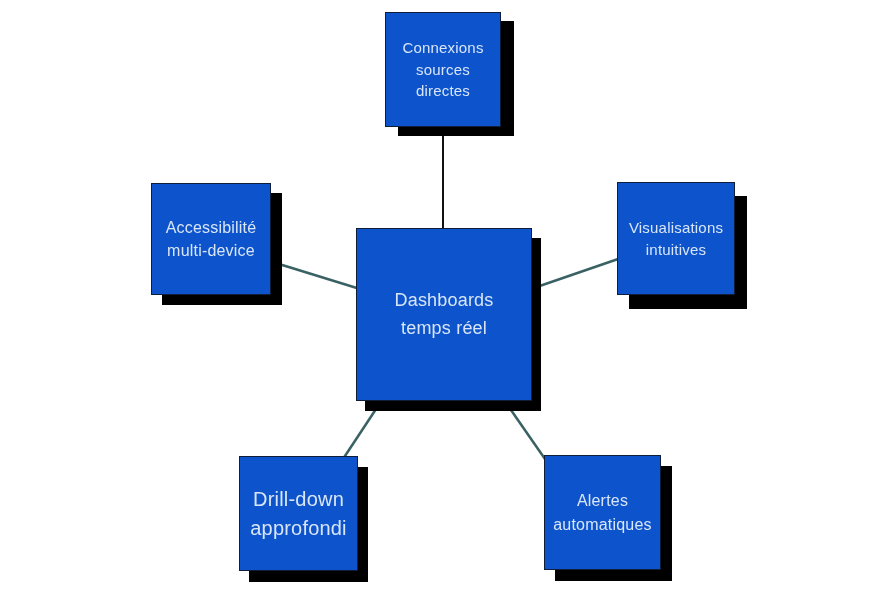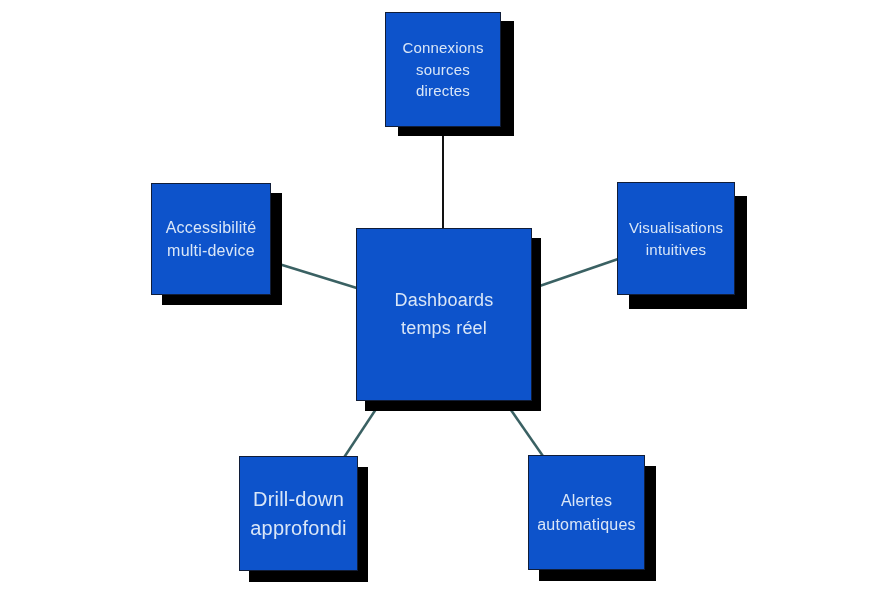--- a/index.html
+++ b/index.html
@@ -72,18 +72,18 @@
   <div class="node" style="left: 239px; top: 456px; width: 119px; height: 115px; font-size: 20px; background: rgb(13, 83, 203); color: rgb(217, 230, 247); border: 1.5px solid rgb(16, 29, 56); box-shadow: rgb(0, 0, 0) 10px 11px 0px;">
     <span class="label">Drill-down
 approfondi</span>
   </div>
 
   <div class="node" style="left: 617px; top: 182px; width: 118px; height: 113px; font-size: 15px; background: rgb(13, 83, 203); color: rgb(217, 230, 247); border: 1.5px solid rgb(16, 29, 56); box-shadow: rgb(0, 0, 0) 12px 14px 0px;">
     <span class="label">Visualisations
 intuitives</span>
   </div>
 
-  <div class="node" style="left: 528px; top: 455px; width: 117px; height: 115px; font-size: 16px; background: rgb(13, 83, 203); color: rgb(217, 230, 247); border: 1.5px solid rgb(16, 29, 56); box-shadow: rgb(0, 0, 0) 11px 11px 0px;">
+  <div class="node" style="left: 544px; top: 455px; width: 117px; height: 115px; font-size: 16px; background: rgb(13, 83, 203); color: rgb(217, 230, 247); border: 1.5px solid rgb(16, 29, 56); box-shadow: rgb(0, 0, 0) 11px 11px 0px;">
     <span class="label">Alertes
 automatiques</span>
   </div>
 
 </div>
 
 </body></html>

